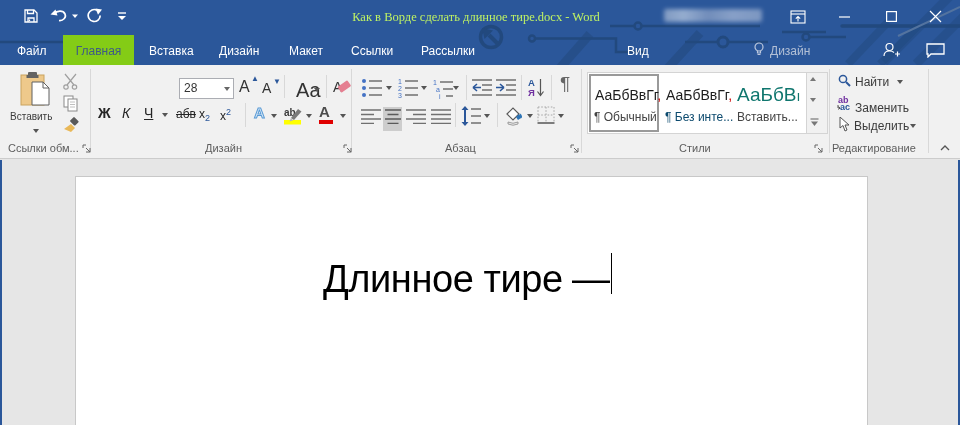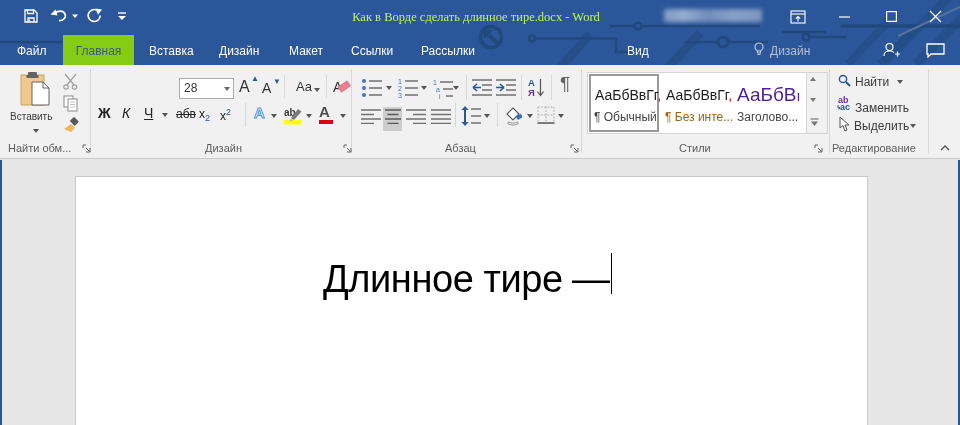--- a/index.html
+++ b/index.html
@@ -155,31 +155,31 @@
         <rect x="5" y="4" width="9" height="12"></rect>
       </g>
       <g stroke="#b0b0b0" stroke-width="0.8">
           <path d="M7,7 h5 M7,9.5 h5 M7,12 h5"></path>
         </g>
     </svg>
     <svg class="abs" style="left:63px;top:52px" width="16" height="16" viewBox="0 0 16 16">
       <path d="M1,12 L8,7 L12,11 L8,15 z" fill="#e9b858"></path>
       <rect x="8" y="1" width="7" height="6" rx="1" transform="rotate(45 11 4)" fill="#595959"></rect>
     </svg>
-    <div class="glabel" style="left:8px">Найти обм...</div>
+    <div class="glabel" style="left:8px">Ссылки обм...</div>
     <svg class="launcher" style="left:82px" viewBox="0 0 10 10">
         <path d="M1,1 v3 M1,1 h3 M4,4 l4,4 M8,4 v4 h-4" fill="none" stroke="#666"></path>
       </svg>
 
     <div class="combo" style="left:179px;top:13px;width:55px;height:21px;line-height:19px;padding-left:4px;font-size:12px">28<span class="cdn"></span></div>
     <div class="rbtxt" style="left:239px;top:13px;font-size:16px;color:#333">А<span style="position:absolute;left:12px;top:-4px;font-size:8px;color:#2b579a">▲</span></div>
     <div class="rbtxt" style="left:262px;top:15px;font-size:14px;color:#333">А<span style="position:absolute;left:11px;top:-3px;font-size:8px;color:#2b579a">▼</span></div>
     <div class="vsep" style="left:284px;top:10px;height:23px"></div>
     <div class="vsep" style="left:326px;top:10px;height:23px"></div>
-    <div class="rbtxt" style="left:296px;top:14px;font-size:13px;color:#333">Аа</div>
+    <div class="rbtxt" style="left:296px;top:14px;font-size:20px;color:#333">Аа</div>
     <div class="dn abs" style="left:314px;top:23px"></div>
     <div class="rbtxt" style="left:333px;top:14px;font-size:14px;color:#333">А</div>
     <svg class="abs" style="left:337px;top:15px" width="15" height="13" viewBox="0 0 15 13">
         <rect x="1" y="3" width="12" height="7" rx="1" transform="rotate(-35 7 6)" fill="#e57f91"></rect>
       </svg>
 
     <div class="rbtxt" style="left:98px;top:40px;font-size:14px;font-weight:bold;color:#252525">Ж</div>
     <div class="rbtxt" style="left:122px;top:40px;font-size:14px;font-style:italic;color:#252525">К</div>
     <div class="rbtxt" style="left:144px;top:40px;font-size:14px;color:#252525;text-decoration:underline">Ч</div>
     <div class="dn abs" style="left:162px;top:48px"></div>
@@ -310,23 +310,23 @@
     <div class="glabel" style="left:445px">Абзац</div>
     <svg class="launcher" style="left:570px" viewBox="0 0 10 10">
         <path d="M1,1 v3 M1,1 h3 M4,4 l4,4 M8,4 v4 h-4" fill="none" stroke="#666"></path>
       </svg>
 
     <div class="abs" style="left:587px;top:7px;width:220px;height:62px;background:#fff;border:1px solid #d4d4d4"></div>
     <div class="abs" style="left:589px;top:9px;width:70px;height:58px;border:2px solid #9a9a9a;background:#fff"></div>
     <div class="rbtxt" style="left:595px;top:22px;font-size:14px;color:#1d1d1d">АаБбВвГг<span style="color:#c00">,</span></div>
     <div class="rbtxt" style="left:594px;top:45px;font-size:12px;color:#444">¶ Обычный</div>
     <div class="rbtxt" style="left:666px;top:22px;font-size:14px;color:#1d1d1d">АаБбВвГг<span style="color:#c00">,</span></div>
-    <div class="rbtxt" style="left:665px;top:45px;font-size:12px;color:#a16207">¶ Без инте...</div>
-    <div class="rbtxt" style="left:737px;top:19px;font-size:19px;color:#4c1d95">АаБбВ<span style="font-size:14px">ı</span></div>
-    <div class="rbtxt" style="left:737px;top:45px;font-size:12px;color:#444">Заголово...</div>
+    <div class="rbtxt" style="left:665px;top:45px;font-size:12px;color:#0c4a6e">¶ Без инте...</div>
+    <div class="rbtxt" style="left:737px;top:19px;font-size:19px;color:#0f766e">АаБбВ<span style="font-size:14px">ı</span></div>
+    <div class="rbtxt" style="left:737px;top:45px;font-size:12px;color:#444">Вставить...</div>
     <div class="abs" style="left:806px;top:7px;width:22px;height:62px;background:#f1f1f1;border:1px solid #d4d4d4"></div>
     <div class="abs" style="left:810px;top:12px;width:0;height:0;border-left:3.5px solid transparent;border-right:3.5px solid transparent;border-bottom:4.5px solid #777"></div>
     <div class="abs" style="left:810px;top:33px;width:0;height:0;border-left:3.5px solid transparent;border-right:3.5px solid transparent;border-top:4.5px solid #777"></div>
     <svg class="abs" style="left:810px;top:53px" width="9" height="9" viewBox="0 0 9 9">
         <path d="M0.5,1 H8.5" stroke="#777" stroke-width="1.2"></path>
         <path d="M1,3.5 h7 l-3.5,4.5 z" fill="#777"></path>
       </svg>
     <div class="glabel" style="left:679px">Стили</div>
     <svg class="launcher" style="left:814px" viewBox="0 0 10 10">
         <path d="M1,1 v3 M1,1 h3 M4,4 l4,4 M8,4 v4 h-4" fill="none" stroke="#666"></path>

